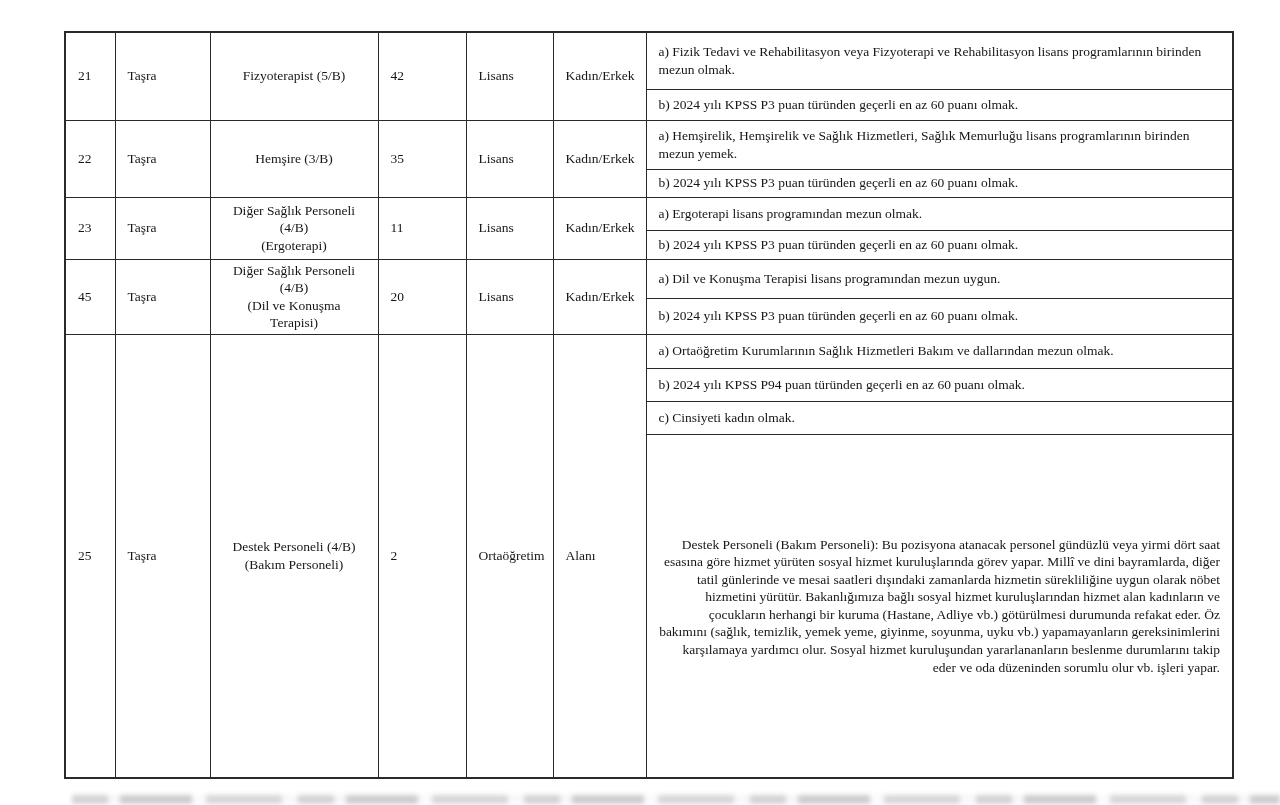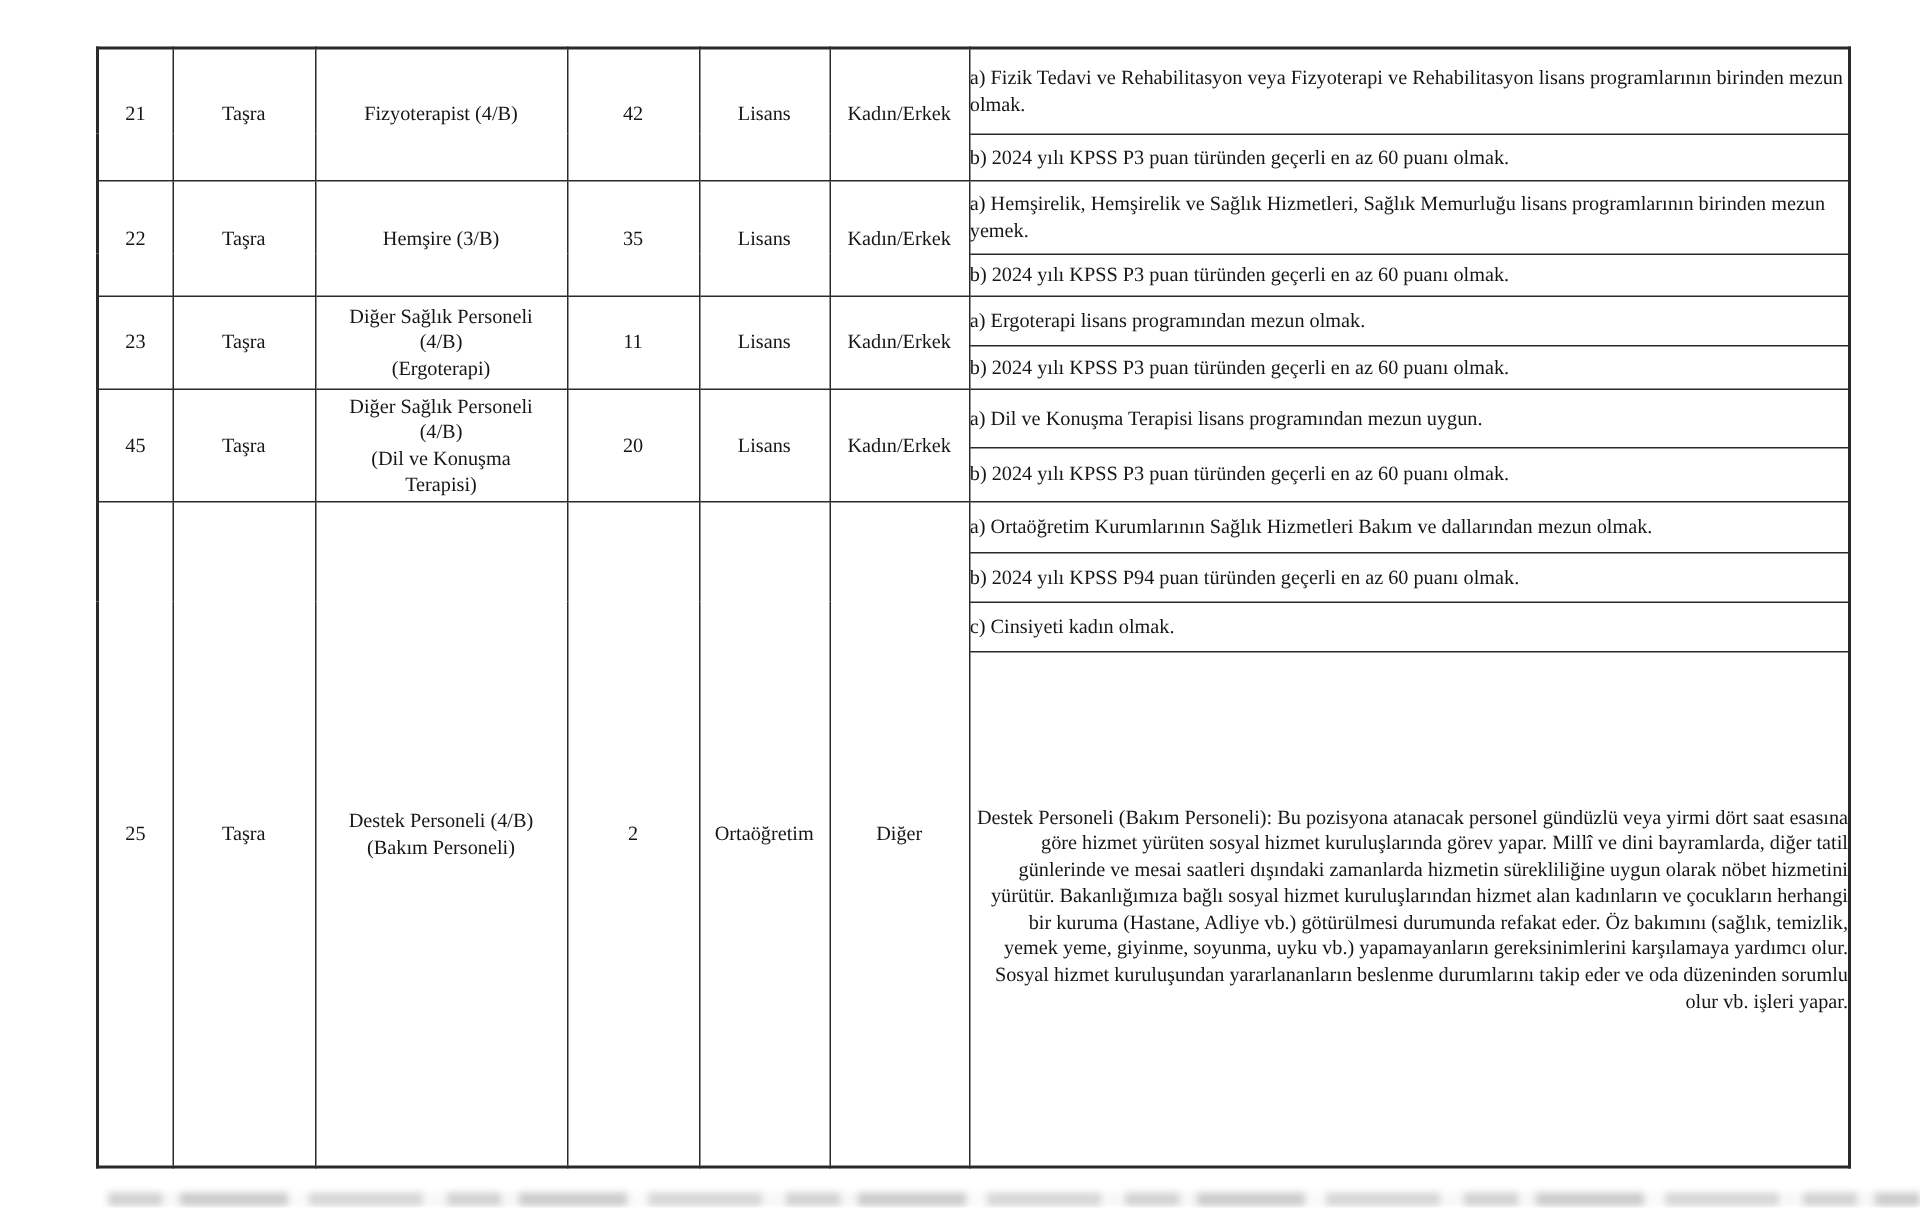--- a/index.html
+++ b/index.html
@@ -23,25 +23,24 @@
     width: 1168px;
     border-collapse: collapse;
     table-layout: fixed;
     border: 2px solid #2a2a2a;
   }
   table.positions td {
     border: 1.5px solid #2a2a2a;
     font-size: 13.5px;
     line-height: 1.3;
     vertical-align: middle;
-    padding: 2px 0;
+    padding: 2px 12px;
     overflow: hidden;
   }
   td.center {
-    text-align: center;
   }
   td.pos {
     text-align: center;
     white-space: pre-line;
   }
   td.req {
     text-align: left;
     padding: 3px 9px;
   }
   td.req-long {
@@ -79,21 +78,21 @@
     <col style="width:88px">
     <col style="width:87px">
     <col style="width:93px">
     <col style="width:587px">
   </colgroup>
 
   <tbody>
       <tr style="height:57px">
     <td class="center" rowspan="2">21</td>
     <td class="center" rowspan="2">Taşra</td>
-    <td class="pos" rowspan="2">Fizyoterapist (4/B)</td>
+    <td class="pos" rowspan="2">Fizyoterapist (5/B)</td>
     <td class="center" rowspan="2">42</td>
     <td class="center" rowspan="2">Lisans</td>
     <td class="center" rowspan="2">Kadın/Erkek</td>
     <td class="req">a) Fizik Tedavi ve Rehabilitasyon veya Fizyoterapi ve Rehabilitasyon lisans programlarının birinden mezun olmak.</td>
   </tr>
   <tr style="height:31px">
     <td class="req">b) 2024 yılı KPSS P3 puan türünden geçerli en az 60 puanı olmak.</td>
   </tr>
 
   <tr style="height:49px">
@@ -140,21 +139,21 @@
     <td class="req">b) 2024 yılı KPSS P3 puan türünden geçerli en az 60 puanı olmak.</td>
   </tr>
 
   <tr style="height:34px">
     <td class="center" rowspan="4">25</td>
     <td class="center" rowspan="4">Taşra</td>
     <td class="pos" rowspan="4">Destek Personeli (4/B)
 (Bakım Personeli)</td>
     <td class="center" rowspan="4">2</td>
     <td class="center" rowspan="4">Ortaöğretim</td>
-    <td class="center" rowspan="4">Diğer</td>
+    <td class="center" rowspan="4">Alanı</td>
     <td class="req">a) Ortaöğretim Kurumlarının Sağlık Hizmetleri Bakım ve dallarından mezun olmak.</td>
   </tr>
   <tr style="height:33px">
     <td class="req">b) 2024 yılı KPSS P94 puan türünden geçerli en az 60 puanı olmak.</td>
   </tr>
   <tr style="height:33px">
     <td class="req">c) Cinsiyeti kadın olmak.</td>
   </tr>
   <tr style="height:344px">
     <td class="req-long">Destek Personeli (Bakım Personeli): Bu pozisyona atanacak personel gündüzlü veya yirmi dört saat esasına göre hizmet yürüten sosyal hizmet kuruluşlarında görev yapar. Millî ve dini bayramlarda, diğer tatil günlerinde ve mesai saatleri dışındaki zamanlarda hizmetin sürekliliğine uygun olarak nöbet hizmetini yürütür. Bakanlığımıza bağlı sosyal hizmet kuruluşlarından hizmet alan kadınların ve çocukların herhangi bir kuruma (Hastane, Adliye vb.) götürülmesi durumunda refakat eder. Öz bakımını (sağlık, temizlik, yemek yeme, giyinme, soyunma, uyku vb.) yapamayanların gereksinimlerini karşılamaya yardımcı olur. Sosyal hizmet kuruluşundan yararlananların beslenme durumlarını takip eder ve oda düzeninden sorumlu olur vb. işleri yapar.</td>

